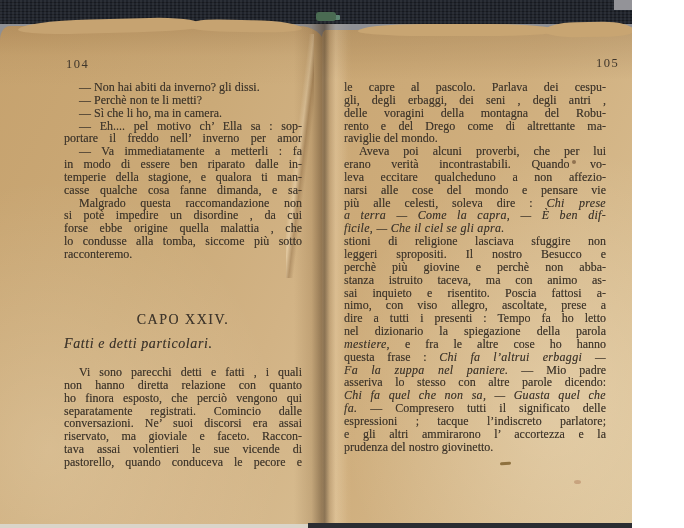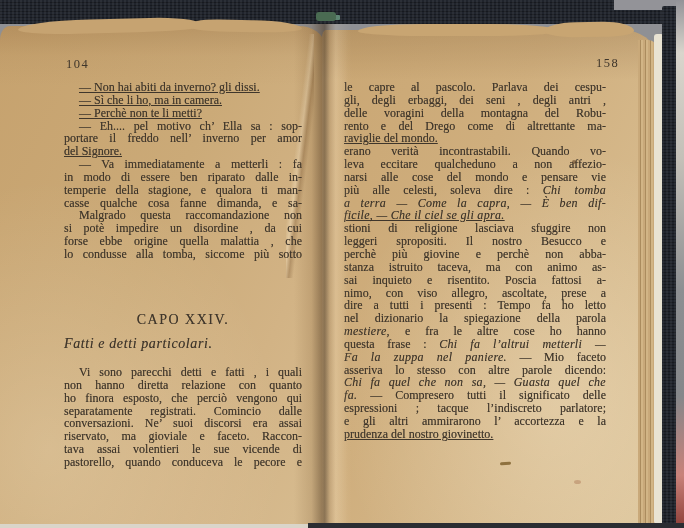--- a/index.html
+++ b/index.html
@@ -1,16 +1,16 @@
 <!DOCTYPE html>
 <html style="--paper: #cbaa78; --paper_light: #dcc49a; --ink: #3f362b; --cover: #20242c; --scanner_gray: #8f9094; --page_edge_white: #e9e3d3; --cover_red: #8e3f38;"><head>
 <meta charset="utf-8">
 <style>
   html,body{margin:0;padding:0;}
-  .scan{position:relative;width:684px;height:528px;overflow:hidden;
+  .scan{position:relative;width:632px;height:528px;overflow:hidden;
         background:var(--scanner_gray,#8f9094);
         font-family:"Liberation Serif","DejaVu Serif",serif;
         color:var(--ink,#3f362b);}
   .weave{background-color:var(--cover,#20242c);
          background-image:repeating-linear-gradient(90deg, rgba(255,255,255,.05) 0 2px, transparent 2px 4px),
                           repeating-linear-gradient(0deg, rgba(0,0,0,.3) 0 1px, transparent 1px 3px);}
   .cover-top{position:absolute;left:0;top:0;width:684px;height:24px;}
   .gray-patch{position:absolute;left:614px;top:0;width:70px;height:10px;background:#939398;}
   .cover-speck{position:absolute;left:316px;top:12px;width:20px;height:9px;background:#4a6b52;
                border-radius:3px;box-shadow:6px 1px 0 -2px #5e8573;}
@@ -42,21 +42,21 @@
   .pagenum{position:absolute;font-size:12.5px;letter-spacing:1.5px;}
   .pn-l{left:66px;top:31px;}
   .pn-r{left:274px;top:26px;}
 
   .tb{position:absolute;font-size:12px;line-height:12.85px;
       text-shadow:0 0 .5px rgba(63,54,43,.55);}
   .tb-left1{left:64px;top:55px;width:238px;}
   .tb-left2{left:64px;top:340px;width:238px;}
   .tb-right{left:22px;top:51px;width:262px;}
   .line{text-align:justify;text-align-last:justify;text-justify:inter-word;}
-  .line.end{text-align-last:left;text-decoration:underline;}
+  .line.end{text-align-last:left;}
   .line.ind{text-indent:15px;}
   .it{font-style:italic;letter-spacing:.3px;}
 
   .heading{position:absolute;left:64px;top:286px;width:238px;text-align:center;
            font-size:14px;letter-spacing:1.5px;text-shadow:0 0 .5px rgba(63,54,43,.55);}
   .subtitle{position:absolute;left:64px;top:310px;width:238px;text-align:left;
             font-size:14px;font-style:italic;letter-spacing:.6px;text-shadow:0 0 .5px rgba(63,54,43,.55);}
 
   .divider{position:absolute;left:178px;top:432px;width:11px;height:3px;background:#7a5c28;
            transform:rotate(-5deg);border-radius:2px;opacity:.8;}
@@ -87,75 +87,76 @@
   <div class="gray-patch"></div>
   <div class="cover-speck"></div>
 
   <div class="page page-left">
     <div class="deckle d1"></div>
     <div class="deckle d2"></div>
     <div class="crease"></div>
     <div class="pagenum pn-l">104</div>
     <div class="tb tb-left1">
         <div class="line ind end"><span>— Non hai abiti da inverno? gli dissi.</span></div>
+        <div class="line ind end"><span>— Perchè non te li metti?</span></div>
         <div class="line ind end"><span>— Sì che li ho, ma in camera.</span></div>
-        <div class="line ind end"><span>— Perchè non te li metti?</span></div>
         <div class="line ind"><span>— Eh.... pel motivo ch’ Ella sa : sop-</span></div>
         <div class="line"><span>portare il freddo nell’ inverno per amor</span></div>
-        <div class="line end"><span>del Signore.</span></div>
         <div class="line ind"><span>— Va immediatamente a metterli : fa</span></div>
         <div class="line"><span>in modo di essere ben riparato dalle in-</span></div>
         <div class="line"><span>temperie della stagione, e qualora ti man-</span></div>
         <div class="line"><span>casse qualche cosa fanne dimanda, e sa-</span></div>
         <div class="line ind"><span>Malgrado questa raccomandazione non</span></div>
         <div class="line"><span>si potè impedire un disordine , da cui</span></div>
         <div class="line"><span>forse ebbe origine quella malattia , che</span></div>
         <div class="line"><span>lo condusse alla tomba, siccome più sotto</span></div>
+        <div class="line end"><span>racconteremo.</span></div>
       </div>
     <div class="heading">CAPO XXIV.</div>
     <div class="subtitle">Fatti e detti particolari.</div>
     <div class="tb tb-left2">
         <div class="line ind"><span>Vi sono parecchi detti e fatti , i quali</span></div>
         <div class="line"><span>non hanno diretta relazione con quanto</span></div>
         <div class="line"><span>ho finora esposto, che perciò vengono qui</span></div>
         <div class="line"><span>separatamente registrati. Comincio dalle</span></div>
         <div class="line"><span>conversazioni. Ne’ suoi discorsi era assai</span></div>
         <div class="line"><span>riservato, ma gioviale e faceto. Raccon-</span></div>
         <div class="line"><span>tava assai volentieri le sue vicende di</span></div>
         <div class="line"><span>pastorello, quando conduceva le pecore e</span></div>
       </div>
   </div>
 
   <div class="page page-right">
     <div class="deckle d3"></div>
     <div class="deckle d4"></div>
-    <div class="pagenum pn-r">158</div>
+    <div class="pagenum pn-r">105</div>
     <div class="tb tb-right">
         <div class="line"><span>le capre al pascolo. Parlava dei cespu-</span></div>
         <div class="line"><span>gli, degli erbaggi, dei seni , degli antri ,</span></div>
         <div class="line"><span>delle voragini della montagna del Robu-</span></div>
         <div class="line"><span>rento e del Drego come di altrettante ma-</span></div>
         <div class="line end"><span>raviglie del mondo.</span></div>
+        <div class="line ind"><span>Aveva poi alcuni proverbi, che per lui</span></div>
         <div class="line"><span>erano verità incontrastabili. Quando vo-</span></div>
         <div class="line"><span>leva eccitare qualcheduno a non affezio-</span></div>
         <div class="line"><span>narsi alle cose del mondo e pensare vie</span></div>
-        <div class="line"><span>più alle celesti, soleva dire : </span><span class="it">Chi tomba</span></div>
+        <div class="line"><span>più alle celesti, soleva dire : </span><span class="it">Chi prese</span></div>
         <div class="line"><span class="it">a terra — Come la capra, — È ben dif-</span></div>
         <div class="line end"><span class="it">ficile, — Che il ciel se gli apra.</span></div>
         <div class="line"><span>stioni di religione lasciava sfuggire non</span></div>
         <div class="line"><span>leggeri spropositi. Il nostro Besucco e</span></div>
         <div class="line"><span>perchè più giovine e perchè non abba-</span></div>
         <div class="line"><span>stanza istruito taceva, ma con animo as-</span></div>
         <div class="line"><span>sai inquieto e risentito. Poscia fattosi a-</span></div>
         <div class="line"><span>nimo, con viso allegro, ascoltate, prese a</span></div>
         <div class="line"><span>dire a tutti i presenti : Tempo fa ho letto</span></div>
         <div class="line"><span>nel dizionario la spiegazione della parola</span></div>
         <div class="line"><span class="it">mestiere,</span><span> e fra le altre cose ho hanno</span></div>
-        <div class="line"><span>questa frase : </span><span class="it">Chi fa l’altrui metterli —</span></div>
-        <div class="line"><span class="it">Fa la zuppa nel paniere.</span><span> — Mio faceto</span></div>
+        <div class="line"><span>questa frase : </span><span class="it">Chi fa l’altrui erbaggi —</span></div>
+        <div class="line"><span class="it">Fa la zuppa nel paniere.</span><span> — Mio padre</span></div>
         <div class="line"><span>asseriva lo stesso con altre parole dicendo:</span></div>
         <div class="line"><span class="it">Chi fa quel che non sa, — Guasta quel che</span></div>
         <div class="line"><span class="it">fa.</span><span> — Compresero tutti il significato delle</span></div>
         <div class="line"><span>espressioni ; tacque l’indiscreto parlatore;</span></div>
         <div class="line"><span>e gli altri ammirarono l’ accortezza e la</span></div>
         <div class="line end"><span>prudenza del nostro giovinetto.</span></div>
       </div>
     <div class="divider"></div>
     <div class="spot1"></div>
     <div class="spot2"></div>

